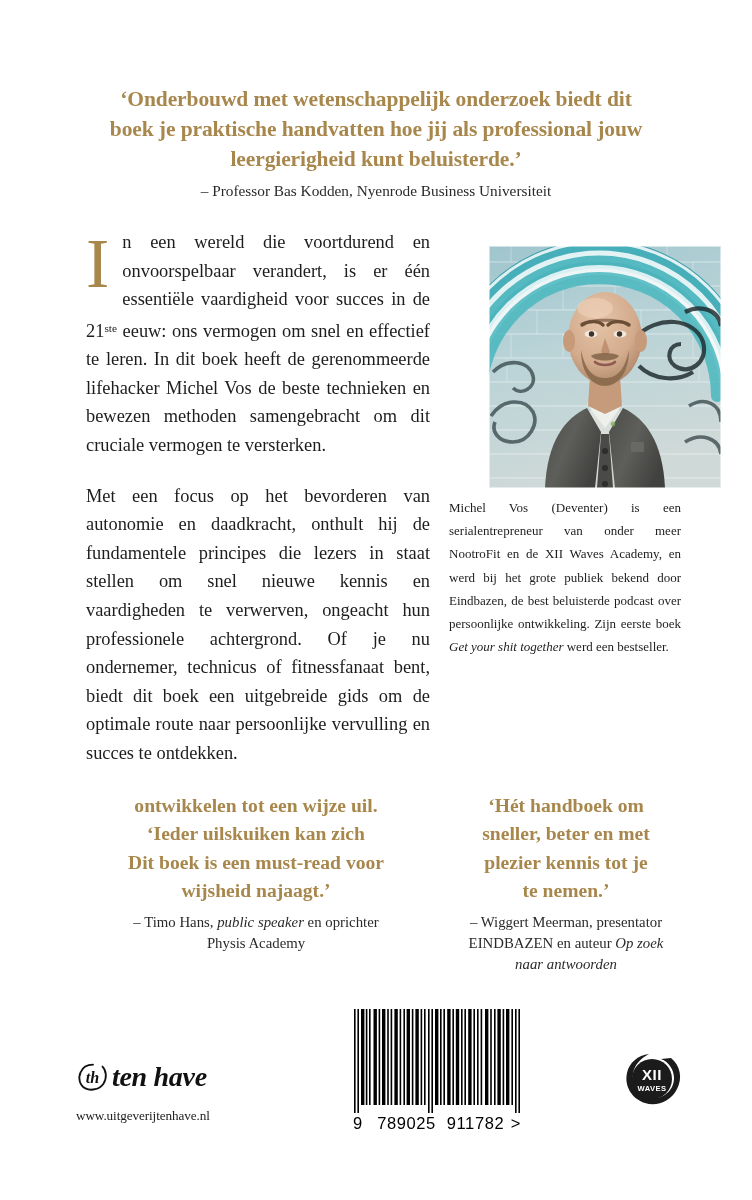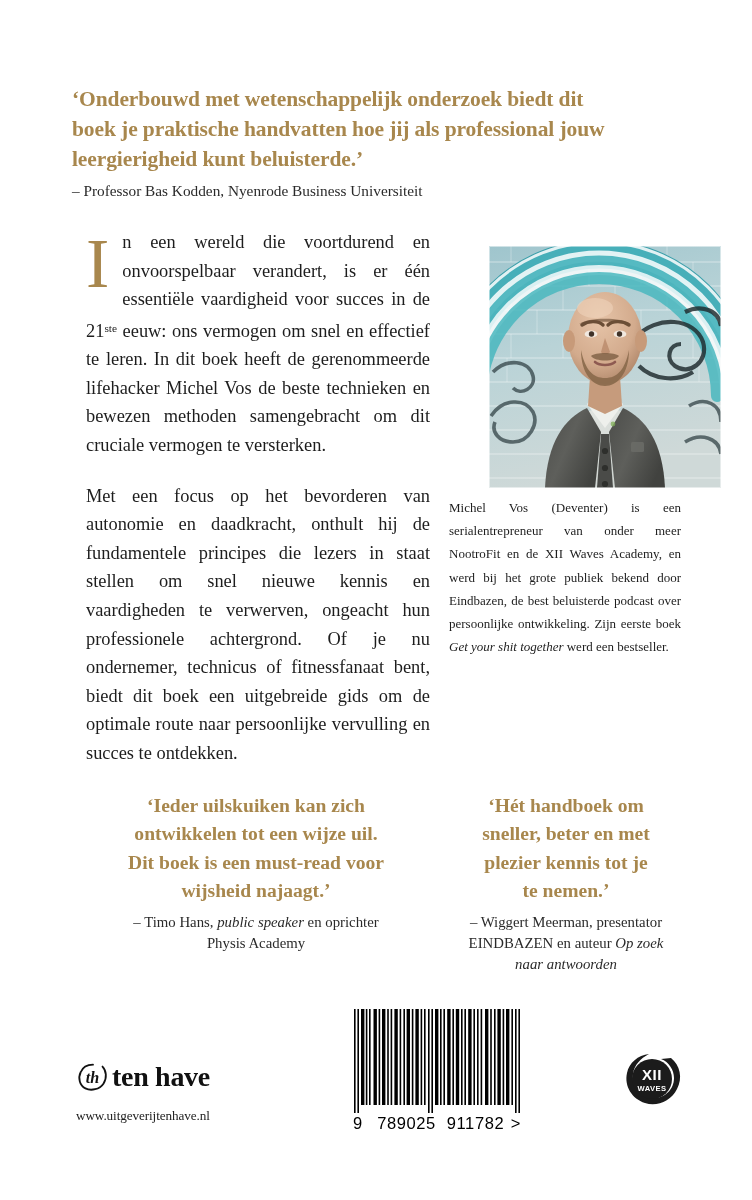--- a/index.html
+++ b/index.html
@@ -13,21 +13,21 @@
     position: relative;
     overflow: hidden;
   }
 
   
   .top-quote {
     position: absolute;
     left: 72px;
     top: 84px;
     width: 608px;
-    text-align: left;
+    text-align: center;
   }
   .top-quote-text {
     font-size: 21.5px;
     line-height: 30px;
     font-weight: 700;
     color: #a8874d;
     letter-spacing: -0.1px;
   }
   .top-quote-attrib {
     margin-top: 7px;
@@ -123,20 +123,21 @@
     position: absolute;
     left: 74px;
     top: 1058px;
     width: 240px;
   }
   .pub-row { display: flex; align-items: center; }
   .pub-mark { width: 38px; height: 38px; display: block; }
   .pub-name {
     font-size: 28px;
     font-weight: 700;
+    font-style: italic;
     color: #111111;
     letter-spacing: -0.3px;
     font-family: "Liberation Serif", "DejaVu Serif", serif;
   }
   .pub-url {
     margin-top: 12px;
     margin-left: 2px;
     font-size: 13.2px;
     color: #1b1b1b;
     letter-spacing: -0.1px;
@@ -328,22 +329,22 @@
     </g>
   </svg>
 </figure>
 
 <section class="bio">
   <span>Michel Vos (Deventer) is een serialentrepreneur van onder meer NootroFit en de XII Waves Academy, en werd bij het grote publiek bekend door Eindbazen, de best beluisterde podcast over persoonlijke ontwikkeling. Zijn eerste boek </span><i>Get your shit together</i><span> werd een bestseller.</span>
 </section>
 
 <section class="test-left">
   <div class="test-quote">
+    <div>ontwikkelen tot een wijze uil.</div>
     <div>‘Ieder uilskuiken kan zich</div>
-    <div>ontwikkelen tot een wijze uil.</div>
     <div>Dit boek is een must-read voor</div>
     <div>wijsheid najaagt.’</div>
   </div>
   <div class="test-attrib">
     <div><span>– Timo Hans, </span><i>public speaker</i><span> en oprichter</span></div>
     <div>Physis Academy</div>
   </div>
 </section>
 
 <section class="test-right">

